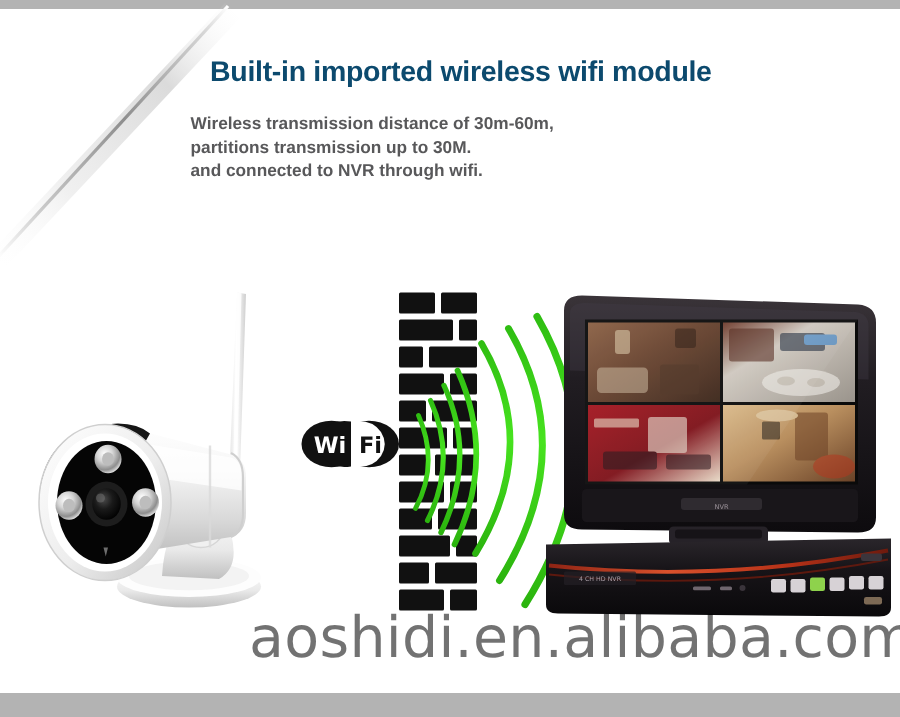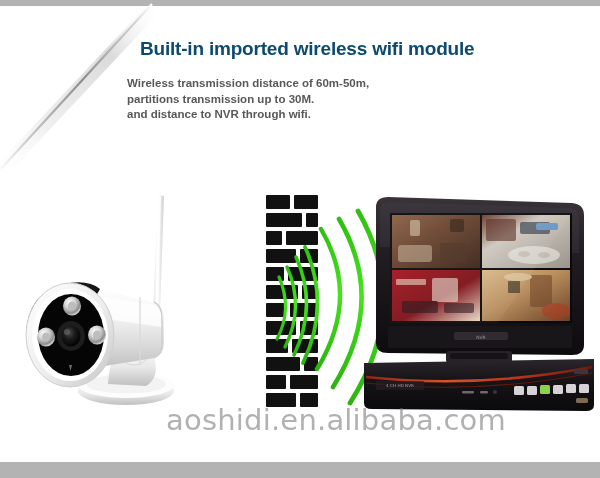--- a/index.html
+++ b/index.html
@@ -60,21 +60,21 @@
   .signal { position:absolute; left:255px; top:30px; width:135px; height:205px; }
   .signal svg { display:block; }
 
   
   .nvr { position:absolute; left:358px; top:18px; width:242px; height:232px; }
   .nvr svg { display:block; }
 
   
   .watermark {
     position:absolute; left:166px; top:228px; width:300px;
-    font-size:29px; color:#737373; opacity:.55;
+    font-size:38px; color:#000000; opacity:.55;
     font-family:"DejaVu Sans", sans-serif; letter-spacing:.2px;
     white-space:nowrap; pointer-events:none;
   }
 </style>
 </head>
 <body>
 
 <div class="page">
 
   <div class="rail rail-top"></div>
@@ -98,23 +98,23 @@
       </defs>
       <polygon points="160,2 170,12 14,178 4,168" fill="url(#diagSoft)"></polygon>
       <line x1="162" y1="4" x2="8" y2="172" stroke="url(#diagGrad)" stroke-width="2.2"></line>
     </svg>
   </div>
 
 
   <div class="headline">Built-in imported wireless wifi module</div>
 
   <div class="bodycopy">
-    <div>Wireless transmission  distance of 60m-50m,</div>
+    <div>Wireless transmission  distance of 30m-60m,</div>
     <div>partitions transmission up to 30M.</div>
-    <div>and distance to NVR through wifi.</div>
+    <div>and connected to NVR through wifi.</div>
   </div>
 
   <div class="stage">
 
     <div class="camera">
       <svg width="190" height="235" viewBox="0 0 190 235">
         <defs>
           <linearGradient id="bodyG" x1="0" y1="0" x2="0" y2="1">
             <stop offset="0%" stop-color="#ffffff"></stop>
             <stop offset="35%" stop-color="#f6f6f6"></stop>
@@ -190,20 +190,32 @@
 
           <ellipse cx="63" cy="151" rx="14" ry="15" fill="#1d1d1d"></ellipse>
           <ellipse cx="63" cy="151" rx="9.5" ry="10.5" fill="url(#lensG)"></ellipse>
           <ellipse cx="59" cy="147" rx="3" ry="3" fill="#6a6a6a" opacity=".6"></ellipse>
 
           <path d="M61 180 l3 0 l-1.5 6 z" fill="#6e6e6e"></path>
         </g>
       </svg>
     </div>
 
+    <div class="wifi-badge">
+      <svg width="68" height="42" viewBox="0 0 68 42">
+        <g>
+          <ellipse cx="21" cy="21" rx="20" ry="15.5" fill="#111111"></ellipse>
+          <ellipse cx="46" cy="21" rx="20" ry="15.5" fill="#111111"></ellipse>
+          <path d="M34 6 q14 -2 20 7 q5 8 0 16 q-6 9 -20 7 z" fill="#ffffff"></path>
+          <path d="M34 6 q-13 -2 -19 7 q-5 8 0 16 q6 9 19 7 z" fill="#111111"></path>
+          <text x="20" y="27" text-anchor="middle" fill="#ffffff" font-family="DejaVu Sans, sans-serif" font-size="15" font-weight="bold">Wi</text>
+          <text x="47" y="27" text-anchor="middle" fill="#111111" font-family="DejaVu Sans, sans-serif" font-size="15" font-weight="bold">Fi</text>
+        </g>
+      </svg>
+    </div>
 
     <div class="wall">
       <svg width="56" height="222" viewBox="0 0 56 222">
         <g fill="#111111">
 
           <rect x="2" y="2" width="24" height="14" rx="1"></rect>
           <rect x="30" y="2" width="24" height="14" rx="1"></rect>
 
           <rect x="2" y="20" width="36" height="14" rx="1"></rect>
           <rect x="42" y="20" width="12" height="14" rx="1"></rect>

